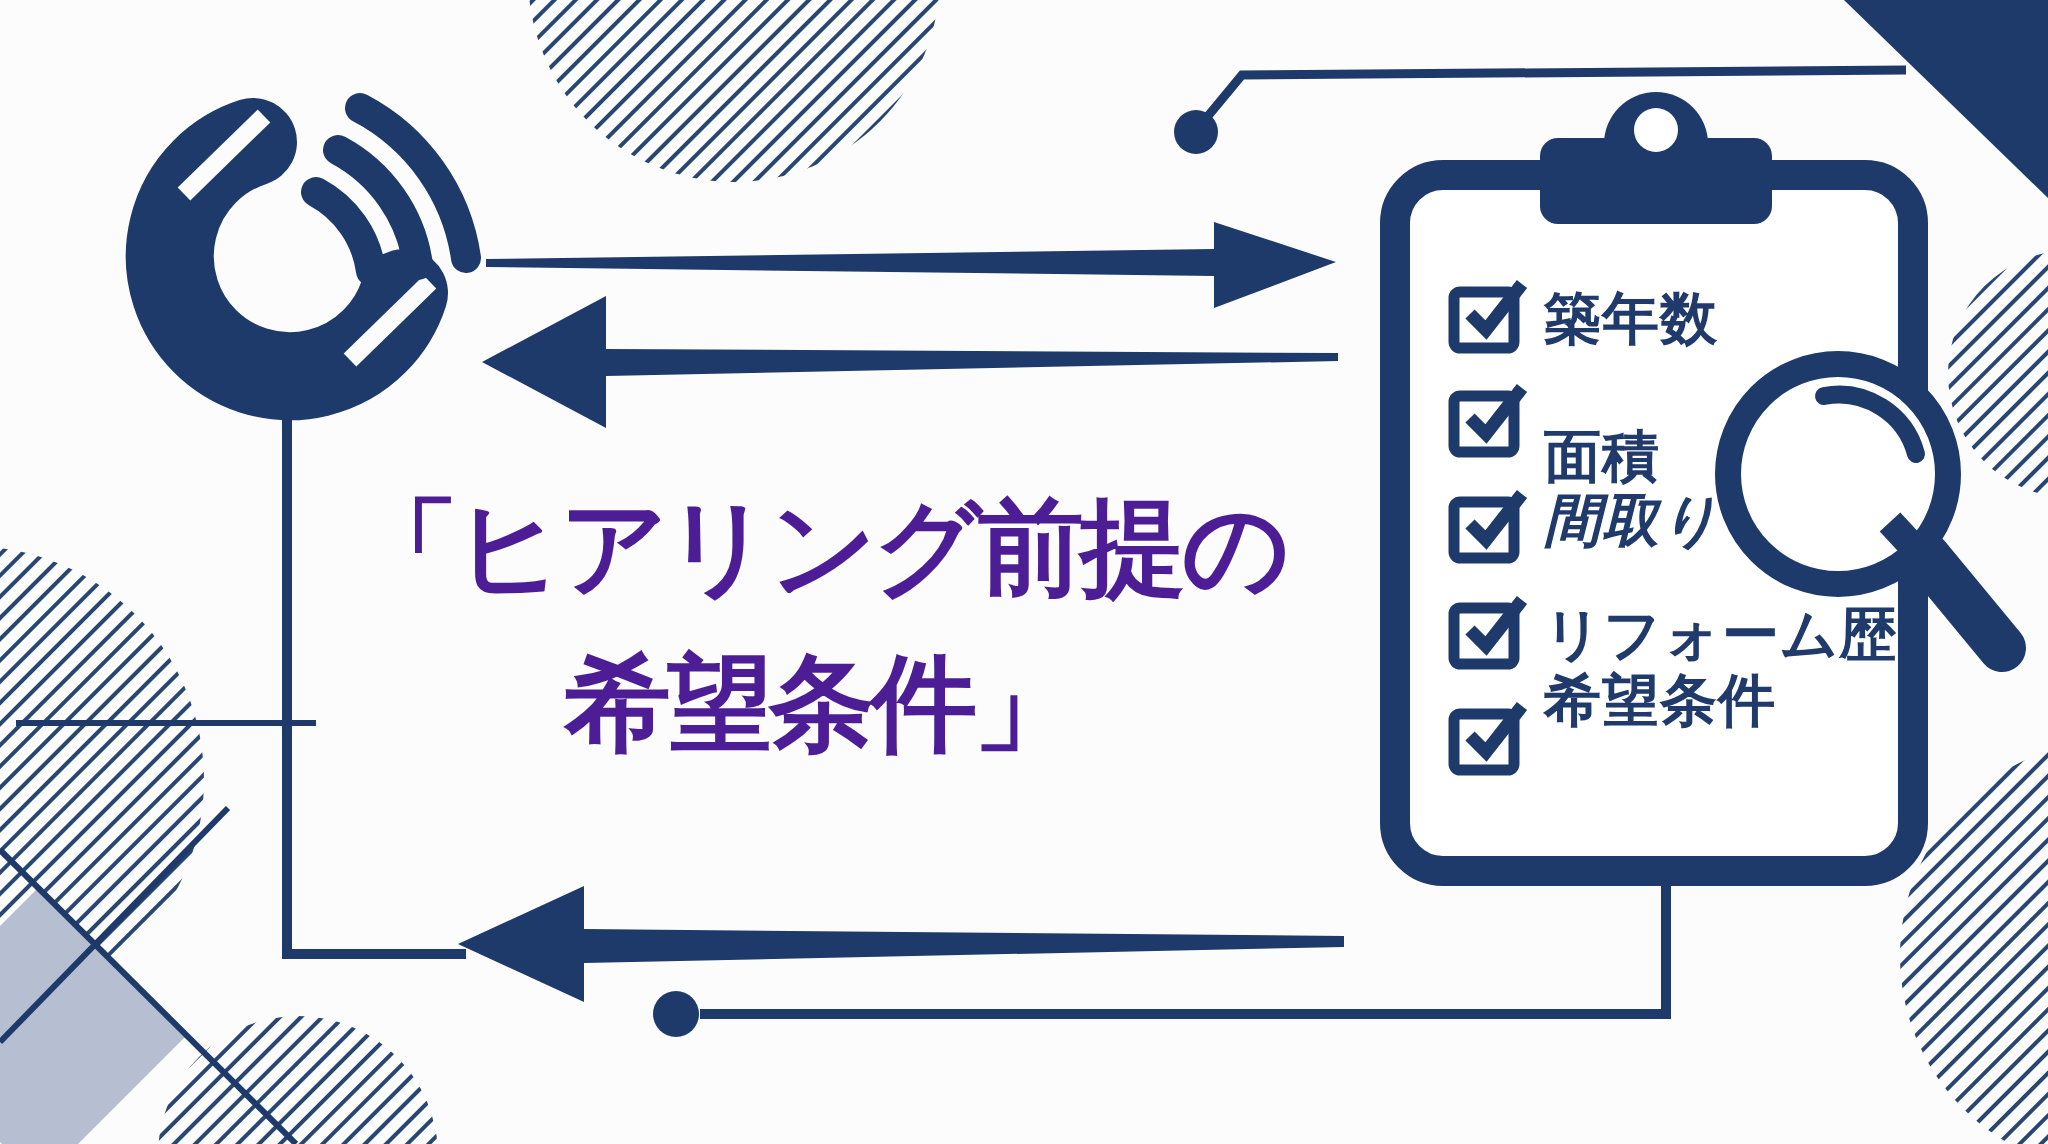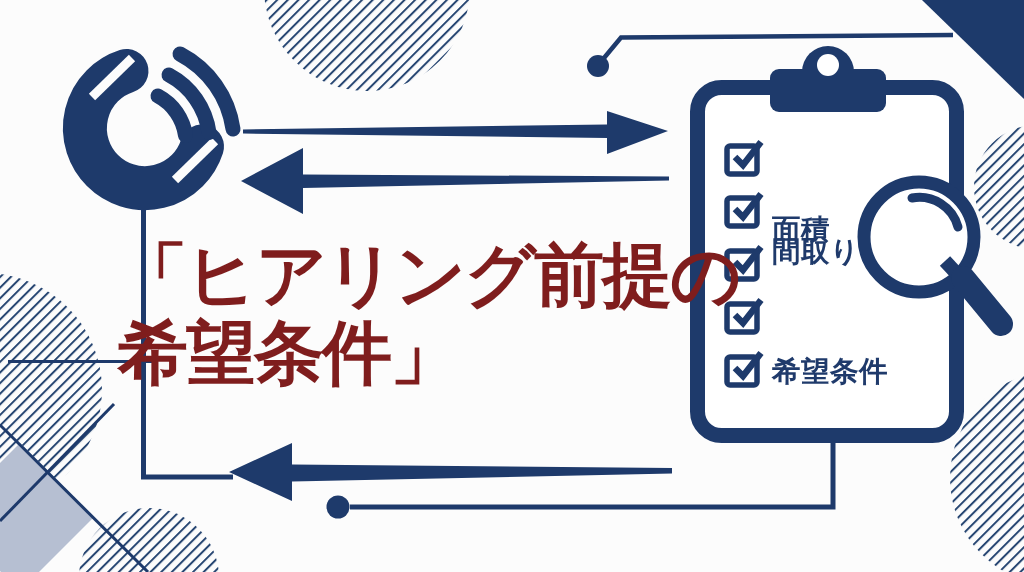--- a/index.html
+++ b/index.html
@@ -8,39 +8,39 @@
     width:1024px;height:572px;
     margin:0 auto;
     background:#fcfcfc;
     overflow:hidden;
     font-family:"Liberation Sans", sans-serif;
   }
   .canvas svg{position:absolute;left:0;top:0;}
   .title{
     position:absolute;
     left:118px;top:236px;width:584px;
-    text-align:left;
-    font-size:70px;
+    text-align:center;
+    font-size:53px;
     line-height:78px;
     font-weight:800;
     letter-spacing:-2px;
-    color:#7f1d1d;
+    color:#4c1d95;
     white-space:nowrap;
   }
   .check-label{
     position:absolute;
     left:772px;
     height:38px;line-height:38px;
     font-size:28.5px;
     font-weight:800;
     color:#1f3a6b;
     letter-spacing:0.5px;
     white-space:nowrap;
   }
-  .cl-1{top:141px;} .cl-2{top:210px;} .cl-3{top:232px;} .cl-4{top:299px;} .cl-5{top:352px;}
+  .cl-1{top:141px;} .cl-2{top:210px;} .cl-3{top:242px;font-style:italic;} .cl-4{top:299px;} .cl-5{top:332px;}
 </style>
 </head>
 <body>
 
 <div class="canvas">
 
   <svg width="1024" height="572" viewBox="0 0 1024 572">
     <defs>
       <pattern id="stripes" width="7.5" height="7.5" patternUnits="userSpaceOnUse" patternTransform="rotate(-45)">
         <line x1="0" y1="1" x2="7.5" y2="1" stroke="#274672" stroke-width="2"></line>
@@ -116,17 +116,19 @@
       <line x1="945" y1="261" x2="958" y2="275" stroke="#1e3a6b" stroke-width="14"></line>
       <line x1="963" y1="278" x2="1001" y2="324" stroke="#1e3a6b" stroke-width="24" stroke-linecap="round"></line>
     </g>
   </svg>
 
   <div class="title">
     <div>「ヒアリング前提の</div>
     <div>希望条件」</div>
   </div>
 
+  <div class="check-label cl-1">築年数</div>
   <div class="check-label cl-2">面積</div>
   <div class="check-label cl-3">間取り</div>
+  <div class="check-label cl-4">リフォーム歴</div>
   <div class="check-label cl-5">希望条件</div>
 
 </div>
 
 </body></html>

